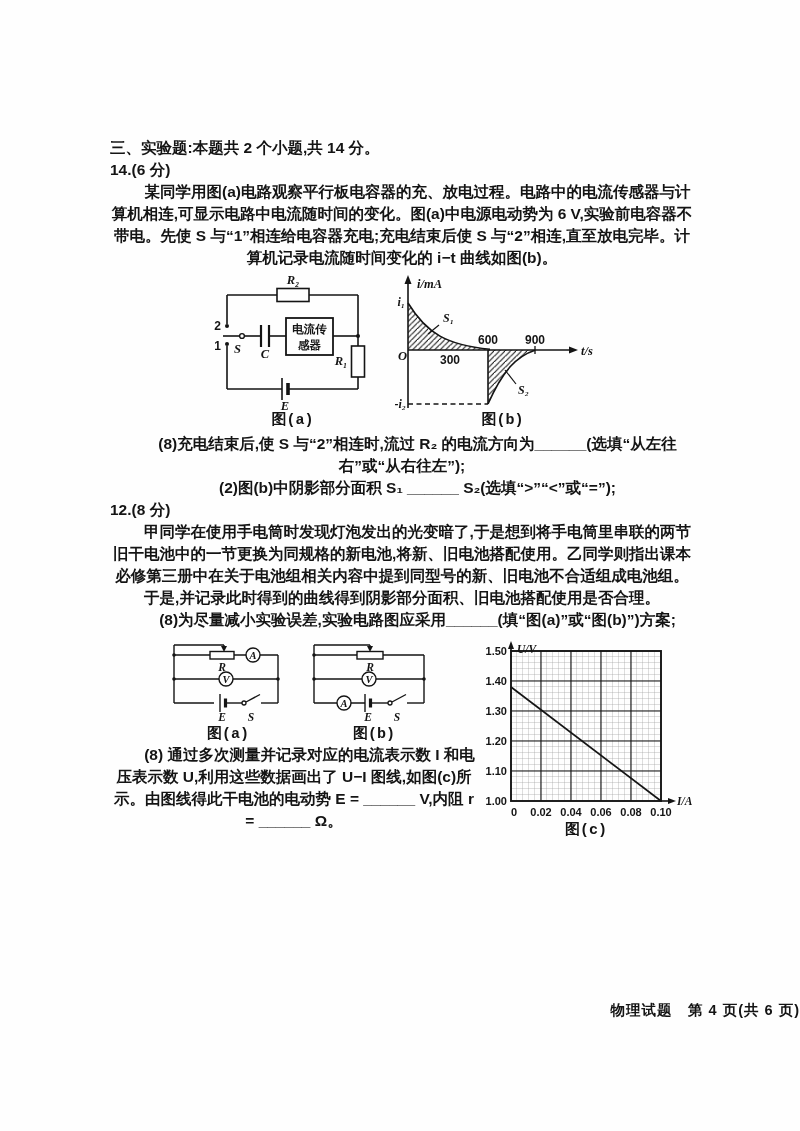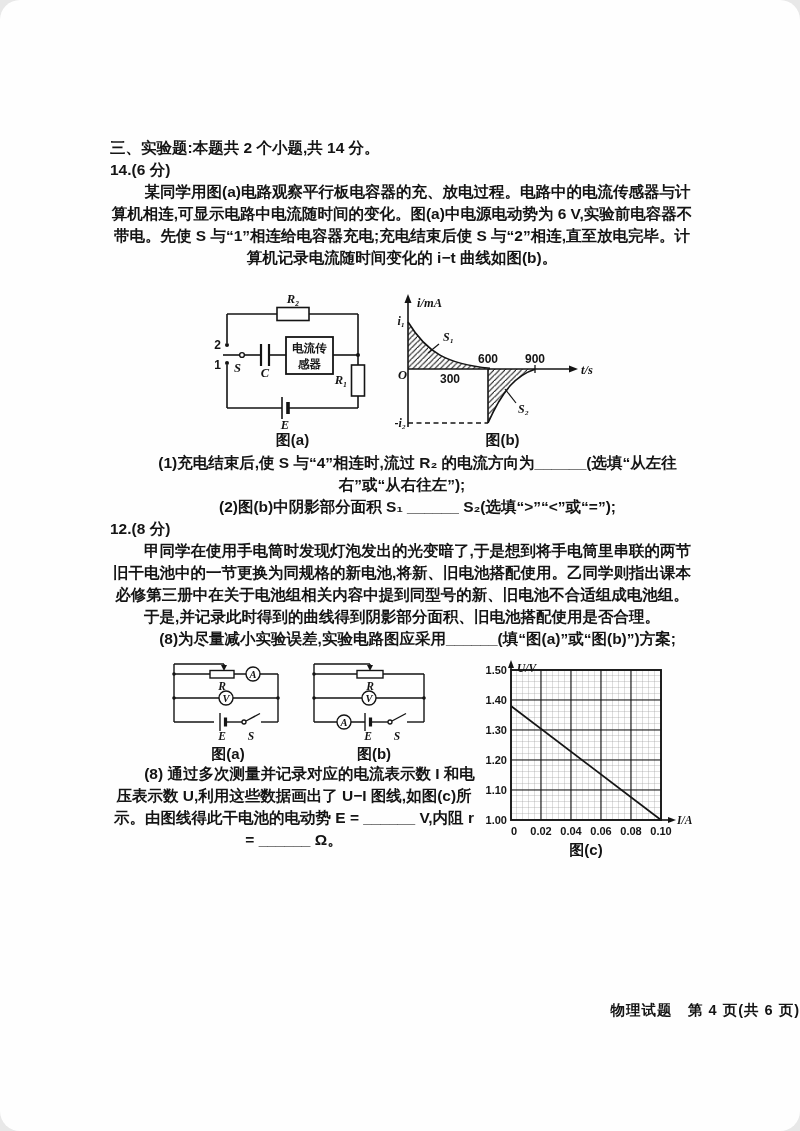--- a/index.html
+++ b/index.html
@@ -1,27 +1,27 @@
 <!DOCTYPE html>
 <html><head>
 <meta charset="utf-8">
 <style>
   html,body{margin:0;padding:0;background:#e8e8e8;}
   .page{position:relative;width:800px;height:1131px;background:#fefefe;overflow:hidden;
-        font-family:"Liberation Sans",sans-serif;font-weight:700;color:#141414;border-radius:20px;}
+        font-family:"Liberation Sans",sans-serif;font-weight:700;color:#141414;}
   .content{position:absolute;left:110px;top:137px;width:584px;font-size:15.5px;line-height:22px;}
   .content p{margin:0;}
   .ind{text-indent:2em;text-align:center;}
-  .figrow1{display:flex;margin:24px 0 3px 80px;}
+  .figrow1{display:flex;margin:5px 0 3px 80px;}
   .figrow2{display:flex;margin-top:10px;align-items:flex-start;}
   .leftcol{width:378px;}
   .circuits{display:flex;gap:14px;margin-left:56px;}
   .rightcol{margin-left:auto;}
   .fig{display:flex;flex-direction:column;align-items:center;}
-  .figcap{font-size:15px;line-height:18px;margin-top:1px;text-align:center;}
+  .figcap{font-size:15px;line-height:18px;margin-top:1px;text-align:center;font-family:Liberation Mono, monospace;}
   .p2{margin-top:6px;}
   .footer{position:absolute;top:1001px;left:0;width:800px;text-align:right;
           font-size:14.5px;letter-spacing:1px;}
   svg{display:block;}
   svg text{fill:#141414;}
   .it{font-family:"Liberation Serif",serif;font-style:italic;font-weight:700;}
   .num{font-family:"Liberation Sans",sans-serif;font-style:normal;font-weight:700;}
   .cjk{font-family:"Liberation Sans",sans-serif;font-style:normal;font-weight:700;}
 </style>
 </head>
@@ -109,21 +109,21 @@
           <text x="48" y="48" font-size="12" class="it">S₁</text>
           <text x="123" y="120" font-size="12" class="it">S₂</text>
           <text x="55" y="90" text-anchor="middle" font-size="12" class="num">300</text>
           <text x="93" y="70" text-anchor="middle" font-size="12" class="num">600</text>
           <text x="140" y="70" text-anchor="middle" font-size="12" class="num">900</text>
         </svg>
         <div class="figcap">图(b)</div>
       </div>
     </div>
 
-    <p class="ind">(1)充电结束后,使 S 与“4”相连时,流过 R₂ 的电流方向为______(选填“从左往右”或“从右往左”);</p>
+    <p class="ind">(8)充电结束后,使 S 与“2”相连时,流过 R₂ 的电流方向为______(选填“从左往右”或“从右往左”);</p>
     <p class="ind">(2)图(b)中阴影部分面积 S₁ ______ S₂(选填“&gt;”“&lt;”或“=”);</p>
 
     <p>12.(8 分)</p>
     <p class="ind">甲同学在使用手电筒时发现灯泡发出的光变暗了,于是想到将手电筒里串联的两节旧干电池中的一节更换为同规格的新电池,将新、旧电池搭配使用。乙同学则指出课本必修第三册中在关于电池组相关内容中提到同型号的新、旧电池不合适组成电池组。于是,并记录此时得到的曲线得到阴影部分面积、旧电池搭配使用是否合理。</p>
     <p class="ind">(8)为尽量减小实验误差,实验电路图应采用______(填“图(a)”或“图(b)”)方案;</p>
 
     <div class="figrow2">
       <div class="leftcol">
         <div class="circuits">
 

